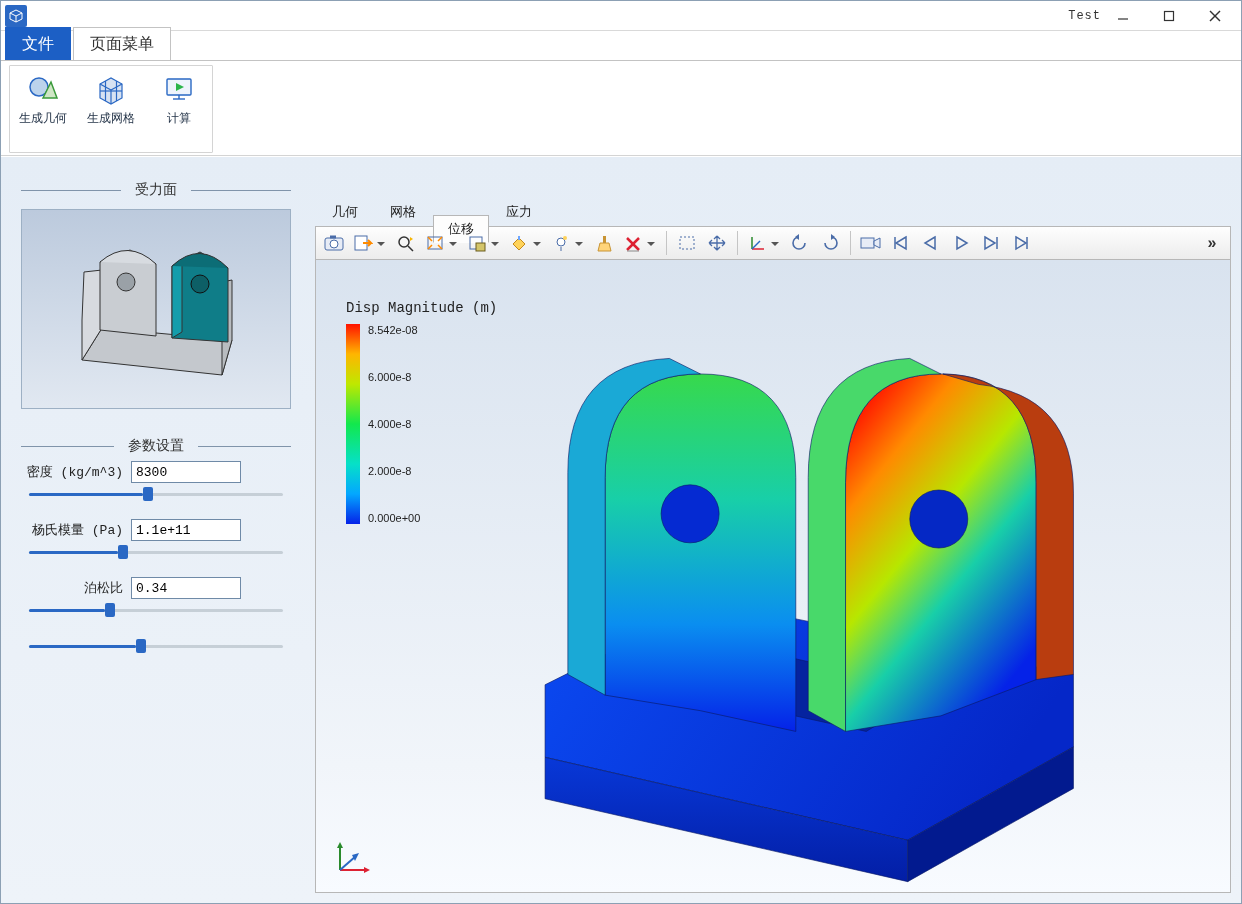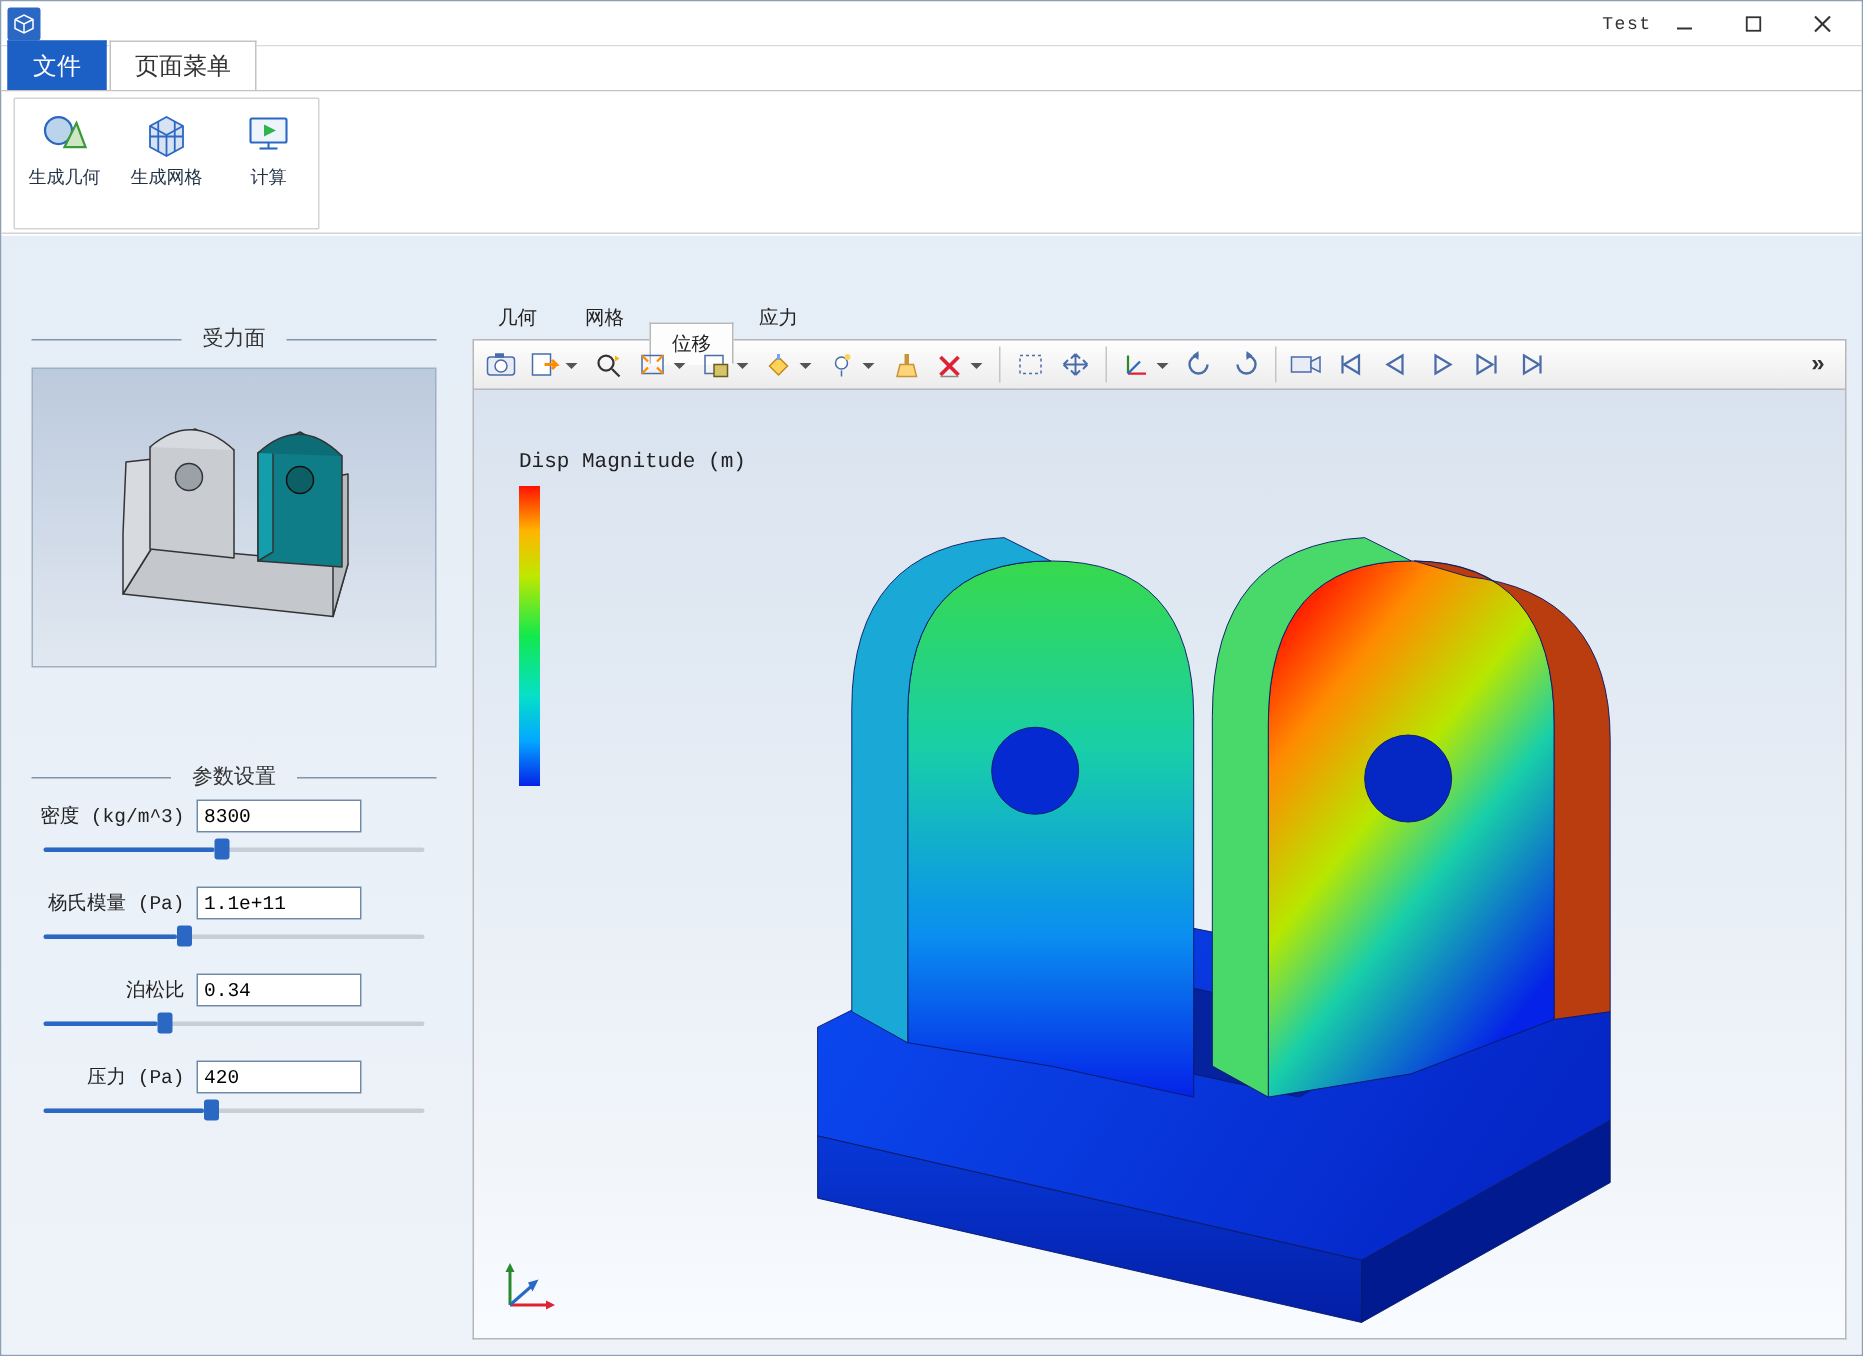--- a/index.html
+++ b/index.html
@@ -19,21 +19,21 @@
   .tabbar .tab.inactive { background:#fff; color:#333; border:1px solid #c3c3c3; border-bottom:none; margin-left:2px; }
 
   .ribbon { height:95px; background:#fff; border-bottom:1px solid #d4d4d4; display:flex; padding:4px 8px 2px; position:relative;}
   .ribbon-group { border:1px solid #d4d4d4; border-top:1px solid #d4d4d4; border-radius:1px; padding:2px 6px 2px; display:flex; gap:14px; }
   .ribbon-item { width:54px; display:flex; flex-direction:column; align-items:center; justify-content:flex-start; gap:4px; padding-top:4px; cursor:pointer;}
   .ribbon-item .ico{ width:34px; height:34px; display:flex; align-items:center; justify-content:center;}
   .ribbon-item .lbl{ font-size:12px; color:#1f2f44; text-align:center; }
 
   .main { flex:1; display:flex; background:linear-gradient(#e5edf6,#eef3f9); border-top:1px solid #fff; overflow:hidden;}
   .sidebar { width:310px; padding:24px 20px 10px 20px; display:flex; flex-direction:column; gap:28px;}
-  .panel-title { display:flex; align-items:center; color:#333; font-size:14px;margin-top:36px;}
+  .panel-title { display:flex; align-items:center; color:#333; font-size:14px;}
   .panel-title .line{ flex:1; height:1px; background:#8094aa;}
   .panel-title .txt{ padding:0 14px; }
   .preview { width:270px; height:200px; border:1px solid #9db0c4; margin:10px auto 0; background:linear-gradient(#bccadd,#e1e8f1); position:relative; overflow:hidden;}
   .params { display:flex; flex-direction:column; gap:20px; padding-top:6px;}
   .param-row { display:flex; align-items:center; gap:8px; padding:0 2px;}
   .param-row .pl{ width:100px; text-align:right; font-family:"Courier New", monospace; font-size:13px; color:#222;}
   .param-row input[type=text]{ width:110px; height:22px; border:1px solid #6f8aa7; padding:1px 4px; font-family:"Courier New", monospace; font-size:13px; background:#fff;}
   .slider { margin:6px 8px 0 8px; height:10px; position:relative; }
   .slider .track{ position:absolute; left:0; right:0; top:4px; height:3px; background:#c6cfd7; border-radius:2px;}
   .slider .fill{ position:absolute; left:0; top:4px; height:3px; background:#2a68c4; border-radius:2px;}
@@ -207,24 +207,20 @@
               <span class="pl">泊松比</span>
               <input type="text" value="0.34" style="">
             </div>
             <div class="slider">
               <div class="track"></div>
                 <div class="fill" style="width:30%"></div>
                 <div class="thumb" style="left:30%"></div>
             </div>
           </div>
           <div>
-            <div class="param-row">
-              <span class="pl">压力 (Pa)</span>
-              <input type="text" value="420" style="">
-            </div>
             <div class="slider">
               <div class="track"></div>
                 <div class="fill" style="width:42%"></div>
                 <div class="thumb" style="left:42%"></div>
             </div>
           </div>
         </div>
       </div>
     </div>
 
@@ -362,20 +358,27 @@
             </svg>
           </div>
         <div class="tb-btn tb-more chev">»</div>
       </div>
 
       <div class="viewport">
         <div class="legend">
           <div class="ltitle">Disp Magnitude (m)</div>
           <div class="legend-body">
             <div class="legend-bar"></div>
+            <div class="legend-ticks">
+              <span>8.542e-08</span>
+              <span>6.000e-8</span>
+              <span>4.000e-8</span>
+              <span>2.000e-8</span>
+              <span>0.000e+00</span>
+            </div>
           </div>
         </div>
 
         
         <svg viewBox="0 0 860 610" width="100%" height="100%" preserveAspectRatio="xMidYMid meet">
           <defs>
             <linearGradient id="earL" x1="0" y1="0" x2="0" y2="1">
               <stop offset="0%" stop-color="#37d94c"></stop>
               <stop offset="35%" stop-color="#18cfa8"></stop>
               <stop offset="70%" stop-color="#0a8ef0"></stop>

